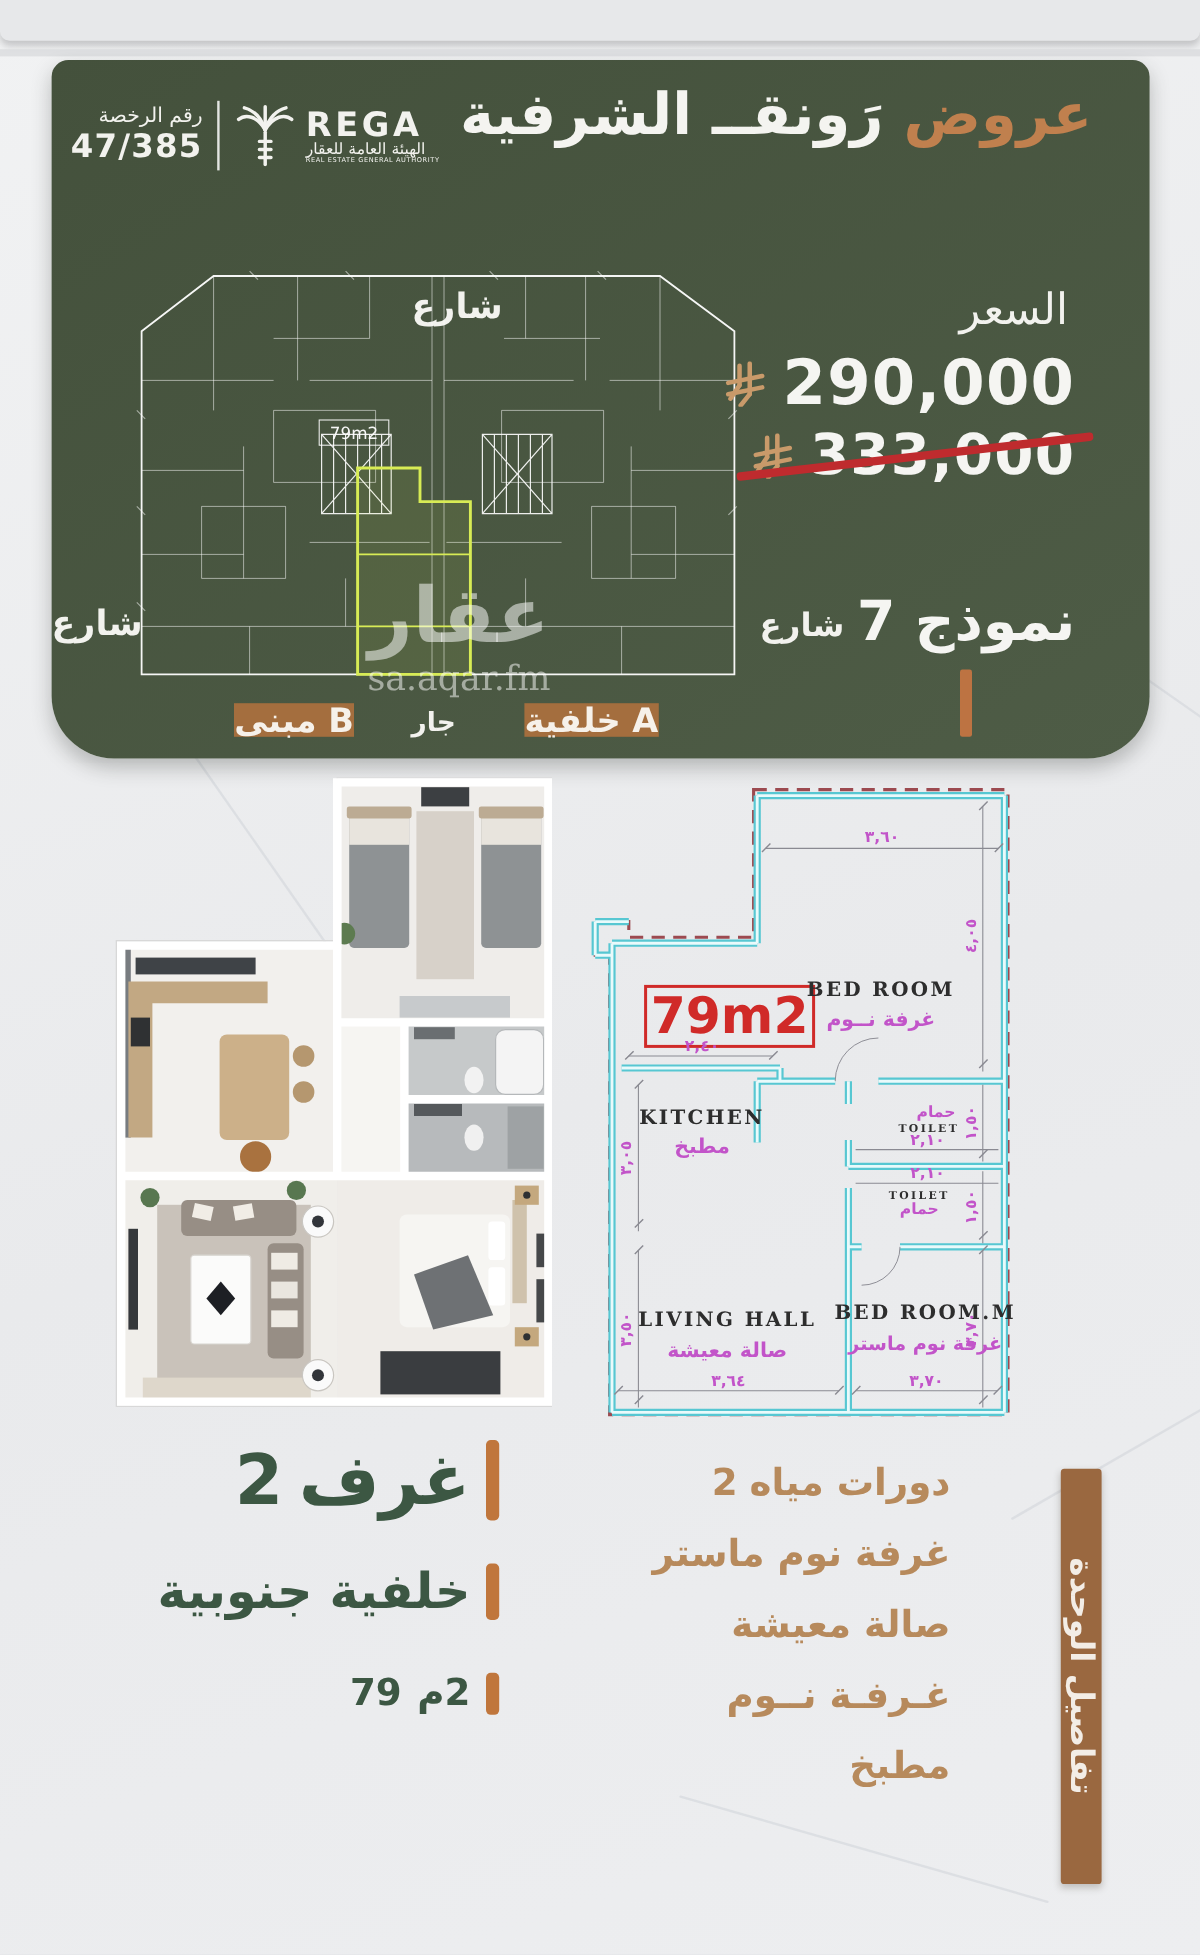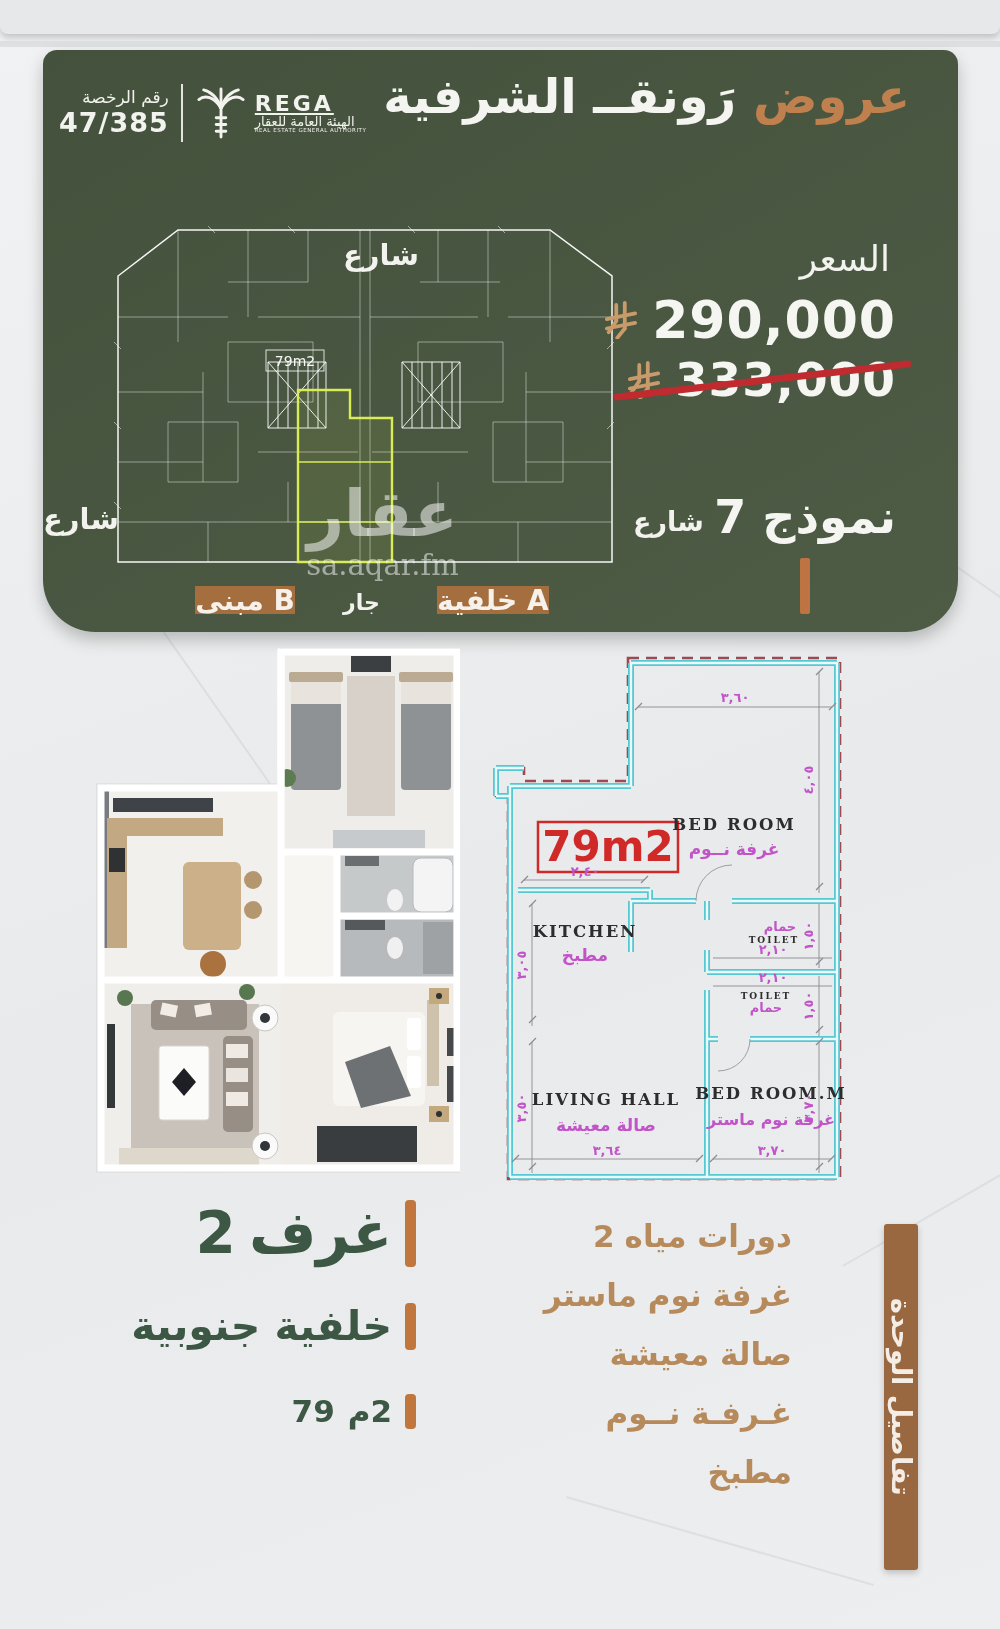--- a/index.html
+++ b/index.html
@@ -18,21 +18,21 @@
     background:linear-gradient(150deg,#44513c,#4e5c46);
     border-radius:14px 14px 52px 52px;box-shadow:0 8px 16px rgba(50,55,50,.28);}
 
   .license{position:absolute;left:16px;top:34px;display:flex;align-items:center;gap:12px;color:#f2f2ee;}
   .lic-txt{text-align:right;line-height:1.15;}
   .lic-label{font-size:17px;}
   .lic-num{font-size:27px;font-weight:bold;letter-spacing:1px;}
   .lic-div{width:2px;height:58px;background:rgba(255,255,255,.85);}
   .rega{display:flex;align-items:center;gap:8px;}
   .rega-col{line-height:1.05;}
-  .rega-abbr{font-size:22px;font-weight:bold;letter-spacing:3px;text-decoration:underline;}
+  .rega-abbr{font-size:28px;font-weight:bold;letter-spacing:3px;}
   .rega-ar{font-size:13px;}
   .rega-en{font-size:5.5px;letter-spacing:.5px;}
 
   .main-title{position:absolute;top:18px;right:48px;direction:rtl;font-size:48px;font-weight:bold;
     color:#f4f4f0;letter-spacing:0;white-space:nowrap;}
   .main-title .hl{color:#c0804e;}
 
   .street{position:absolute;color:#f2f2ee;font-weight:bold;font-size:29px;text-align:left;margin-top:48px;}
   .blueprint{position:absolute;left:65px;top:172px;width:512px;height:348px;}
 

